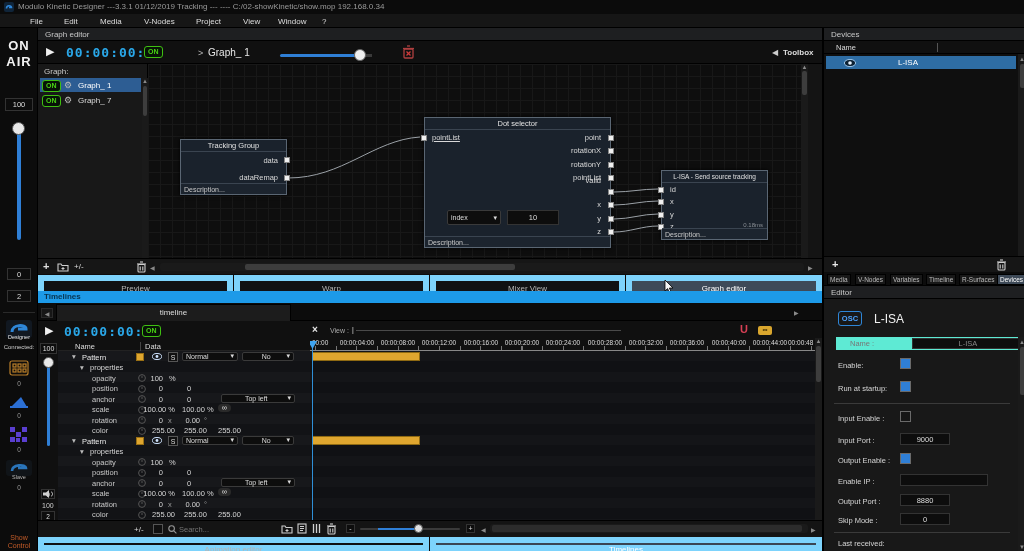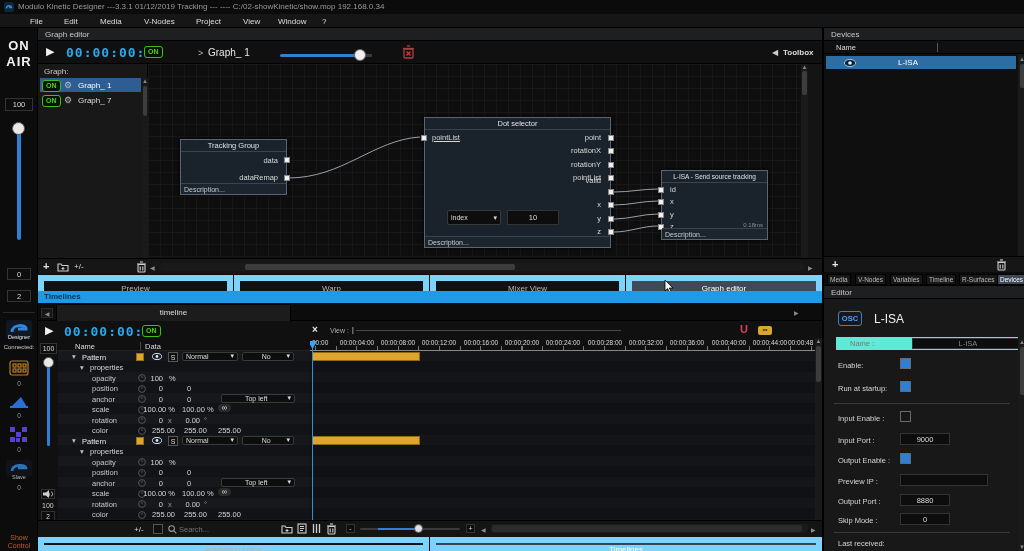--- a/index.html
+++ b/index.html
@@ -678,21 +678,21 @@
       <span class="abs t75" style="left:14px;top:85px;color:#d5d5d5;">Run at startup:</span>
       <span class="cb" style="left:76px;top:82px;"></span>
       <div class="abs" style="left:10px;top:104px;width:176px;border-top:1px solid #3a3a3a;"></div>
 
       <span class="abs t75" style="left:14px;top:115px;color:#d5d5d5;">Input Enable :</span>
       <span class="cb off" style="left:76px;top:112px;"></span>
       <span class="abs t75" style="left:14px;top:137px;color:#d5d5d5;">Input Port :</span>
       <span class="abs vbox" style="left:76px;top:134px;width:50px;height:12px;line-height:11px;">9000</span>
       <span class="abs t75" style="left:14px;top:157px;color:#d5d5d5;">Output Enable :</span>
       <span class="cb" style="left:76px;top:154px;"></span>
-      <span class="abs t75" style="left:14px;top:178px;color:#d5d5d5;">Preview IP :</span>
+      <span class="abs t75" style="left:14px;top:178px;color:#d5d5d5;">Enable IP :</span>
       <span class="abs vbox" style="left:76px;top:175px;width:88px;height:12px;line-height:11px;"></span>
       <span class="abs t75" style="left:14px;top:198px;color:#d5d5d5;">Output Port :</span>
       <span class="abs vbox" style="left:76px;top:195px;width:50px;height:12px;line-height:11px;">8880</span>
       <span class="abs t75" style="left:14px;top:217px;color:#d5d5d5;">Skip Mode :</span>
       <span class="abs vbox" style="left:76px;top:214px;width:50px;height:12px;line-height:11px;">0</span>
       <div class="abs" style="left:10px;top:233px;width:176px;border-top:1px solid #3a3a3a;"></div>
       <span class="abs t75" style="left:14px;top:240px;color:#d5d5d5;">Last received:</span>
 
       <div class="abs scroll" style="left:194px;top:38px;width:8px;height:214px;">
         <div class="arrowbtn" style="padding-top:2px;">▲</div>

